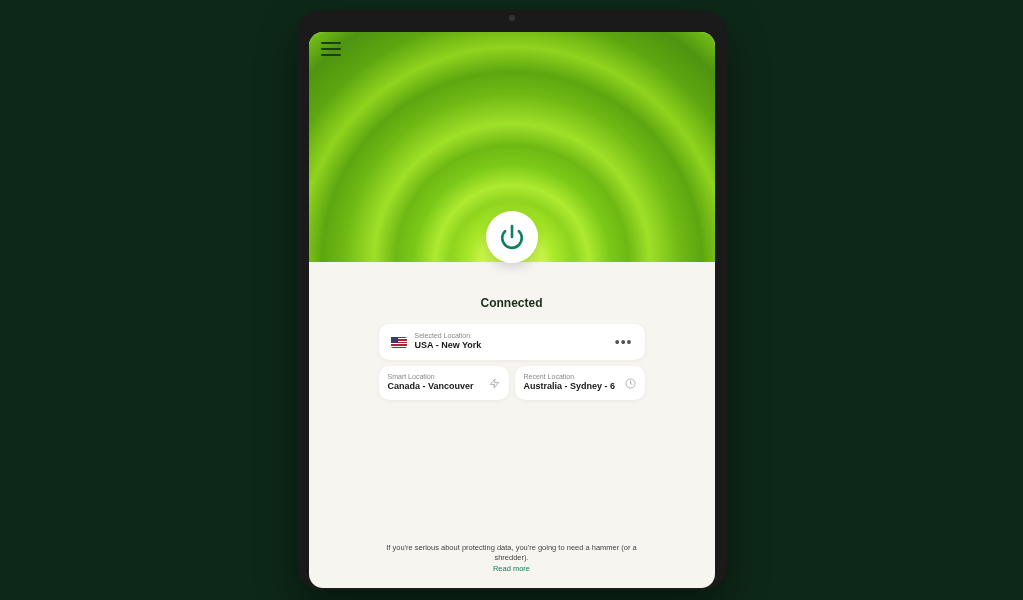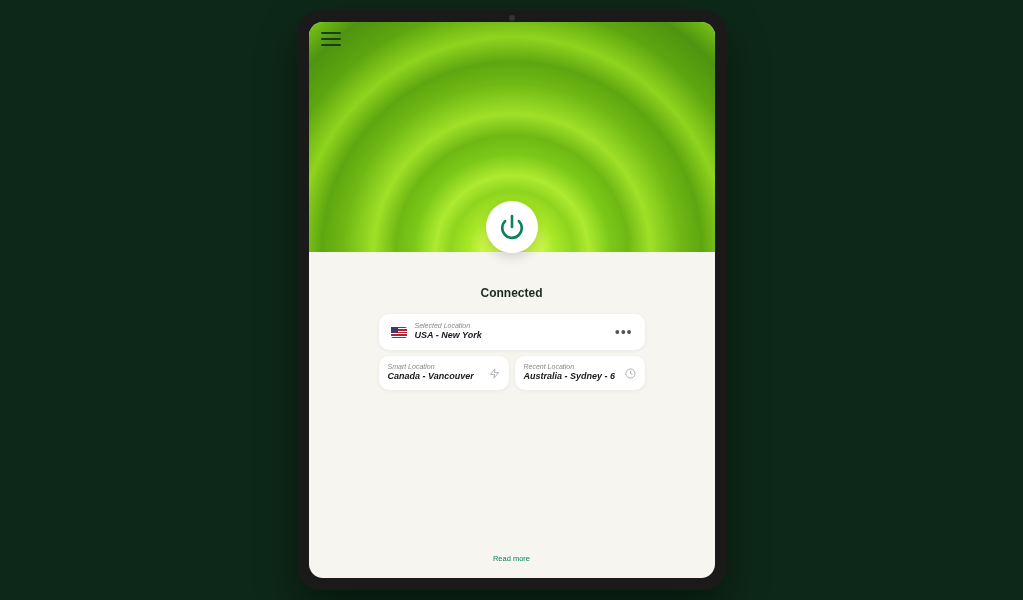--- a/index.html
+++ b/index.html
@@ -31,20 +31,21 @@
     background: #333;
     border-radius: 50%;
   }
   .tablet-screen {
     width: 100%;
     height: 100%;
     background: #f7f5f0;
     border-radius: 14px;
     overflow: hidden;
     position: relative;
+    margin-top: 10px;
   }
   .hero {
     height: 230px;
     position: relative;
     overflow: hidden;
     background: radial-gradient(circle at 50% 100%,
       #c8f547 0%, #c8f547 10%,
       #a8e828 14%, #8fd41e 20%,
       #aeea30 25%,
       #7bc818 32%, #6fb814 38%,
@@ -91,21 +92,20 @@
   }
   .status-text {
     text-align: center;
     margin-top: 34px;
     font-size: 12px;
     font-weight: 600;
     color: #1a2e1a;
   }
   .content {
     padding: 14px 70px 16px;
-    font-style: italic;
   }
   .card {
     background: #fff;
     border-radius: 10px;
     box-shadow: 0 1px 4px rgba(0,0,0,0.06);
   }
   .selected-card {
     padding: 8px 12px;
     display: flex;
     align-items: center;
@@ -243,17 +243,18 @@
           <svg class="small-icon" width="11" height="11" viewBox="0 0 24 24" fill="none" stroke="currentColor" stroke-width="2">
             <circle cx="12" cy="12" r="10"></circle>
             <polyline points="12 6 12 12 16 14"></polyline>
           </svg>
         </div>
       </div>
 
     </div>
 
     <div class="tip">
+      <span>If you're serious about protecting data, you're going to need a hammer (or a shredder).</span>
       <a href="#">Read more</a>
     </div>
 
   </div>
 </div>
 
 </body></html>

